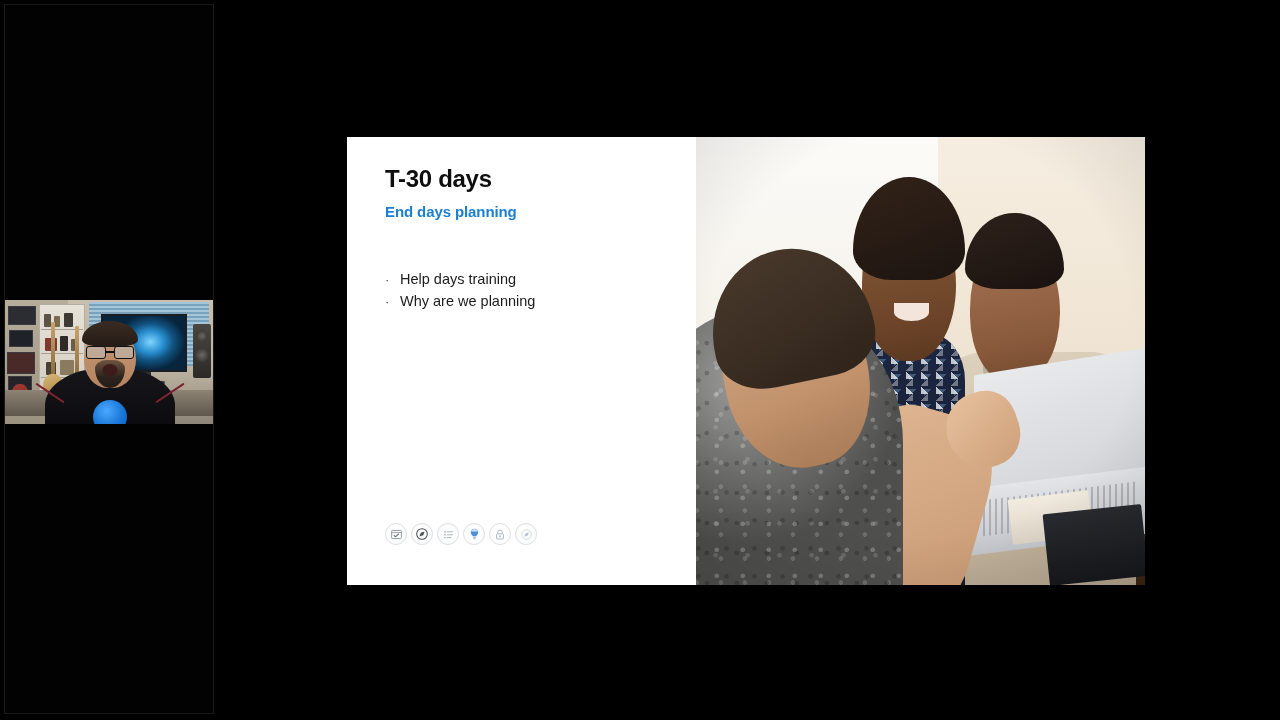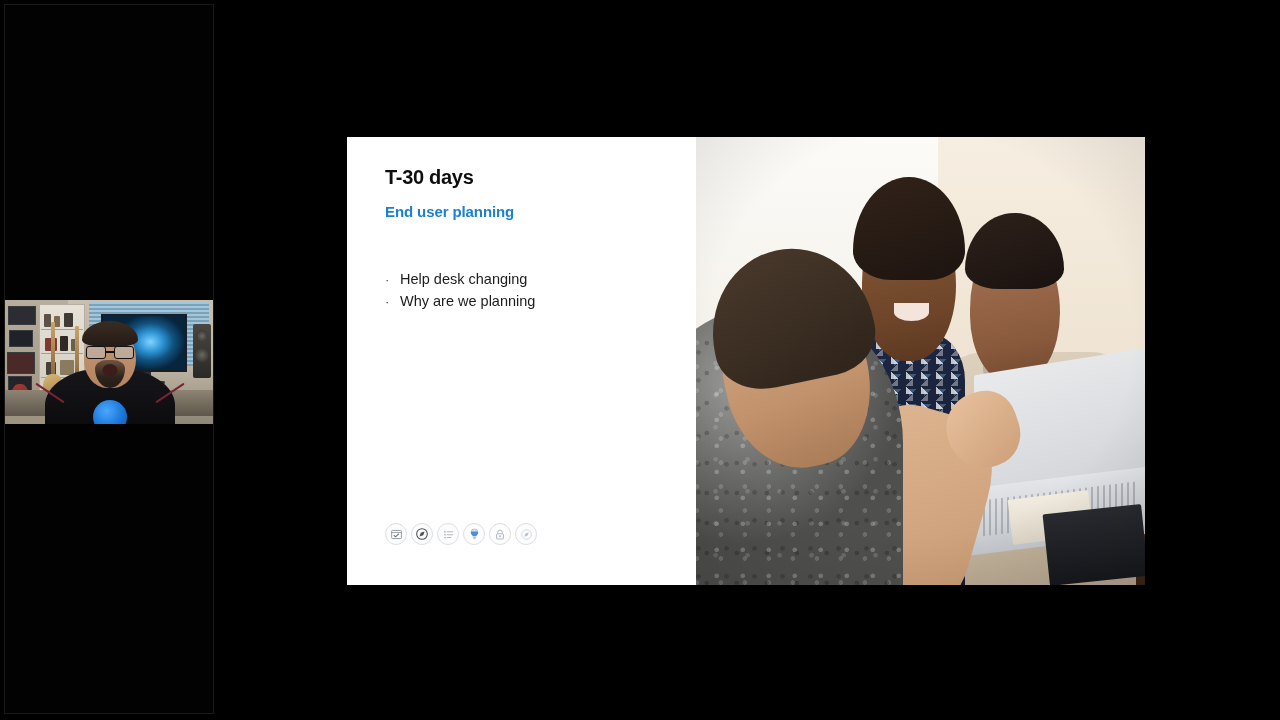--- a/index.html
+++ b/index.html
@@ -245,21 +245,21 @@
     position: absolute;
     left: 0; top: 0;
     width: 349px; height: 100%;
     background: #ffffff;
   }
 
   #slide-title {
     position: absolute;
     left: 38px;
     top: 29px;
-    font-size: 20px;
+    font-size: 24px;
     font-weight: 600;
     color: #0e0e0e;
     letter-spacing: -0.3px;
     line-height: 1.1;
     white-space: nowrap;
   }
 
   #slide-subtitle {
     position: absolute;
     left: 38px;
@@ -570,26 +570,26 @@
       </div>
     </div>
   </div>
 
   <div id="slide">
 
     <div id="slide-text-col">
 
       <div id="slide-title">T-30 days</div>
 
-      <div id="slide-subtitle">End user planning</div>
+      <div id="slide-subtitle">End days planning</div>
 
       <ul id="slide-bullets">
         <li>
           <span class="bullet-dot">·</span>
-          <span>Help desk changing</span>
+          <span>Help days training</span>
         </li>
         <li>
           <span class="bullet-dot">·</span>
           <span>Why are we planning</span>
         </li>
       </ul>
 
       <div id="slide-icon-strip">
 
         <div class="slide-icon">

